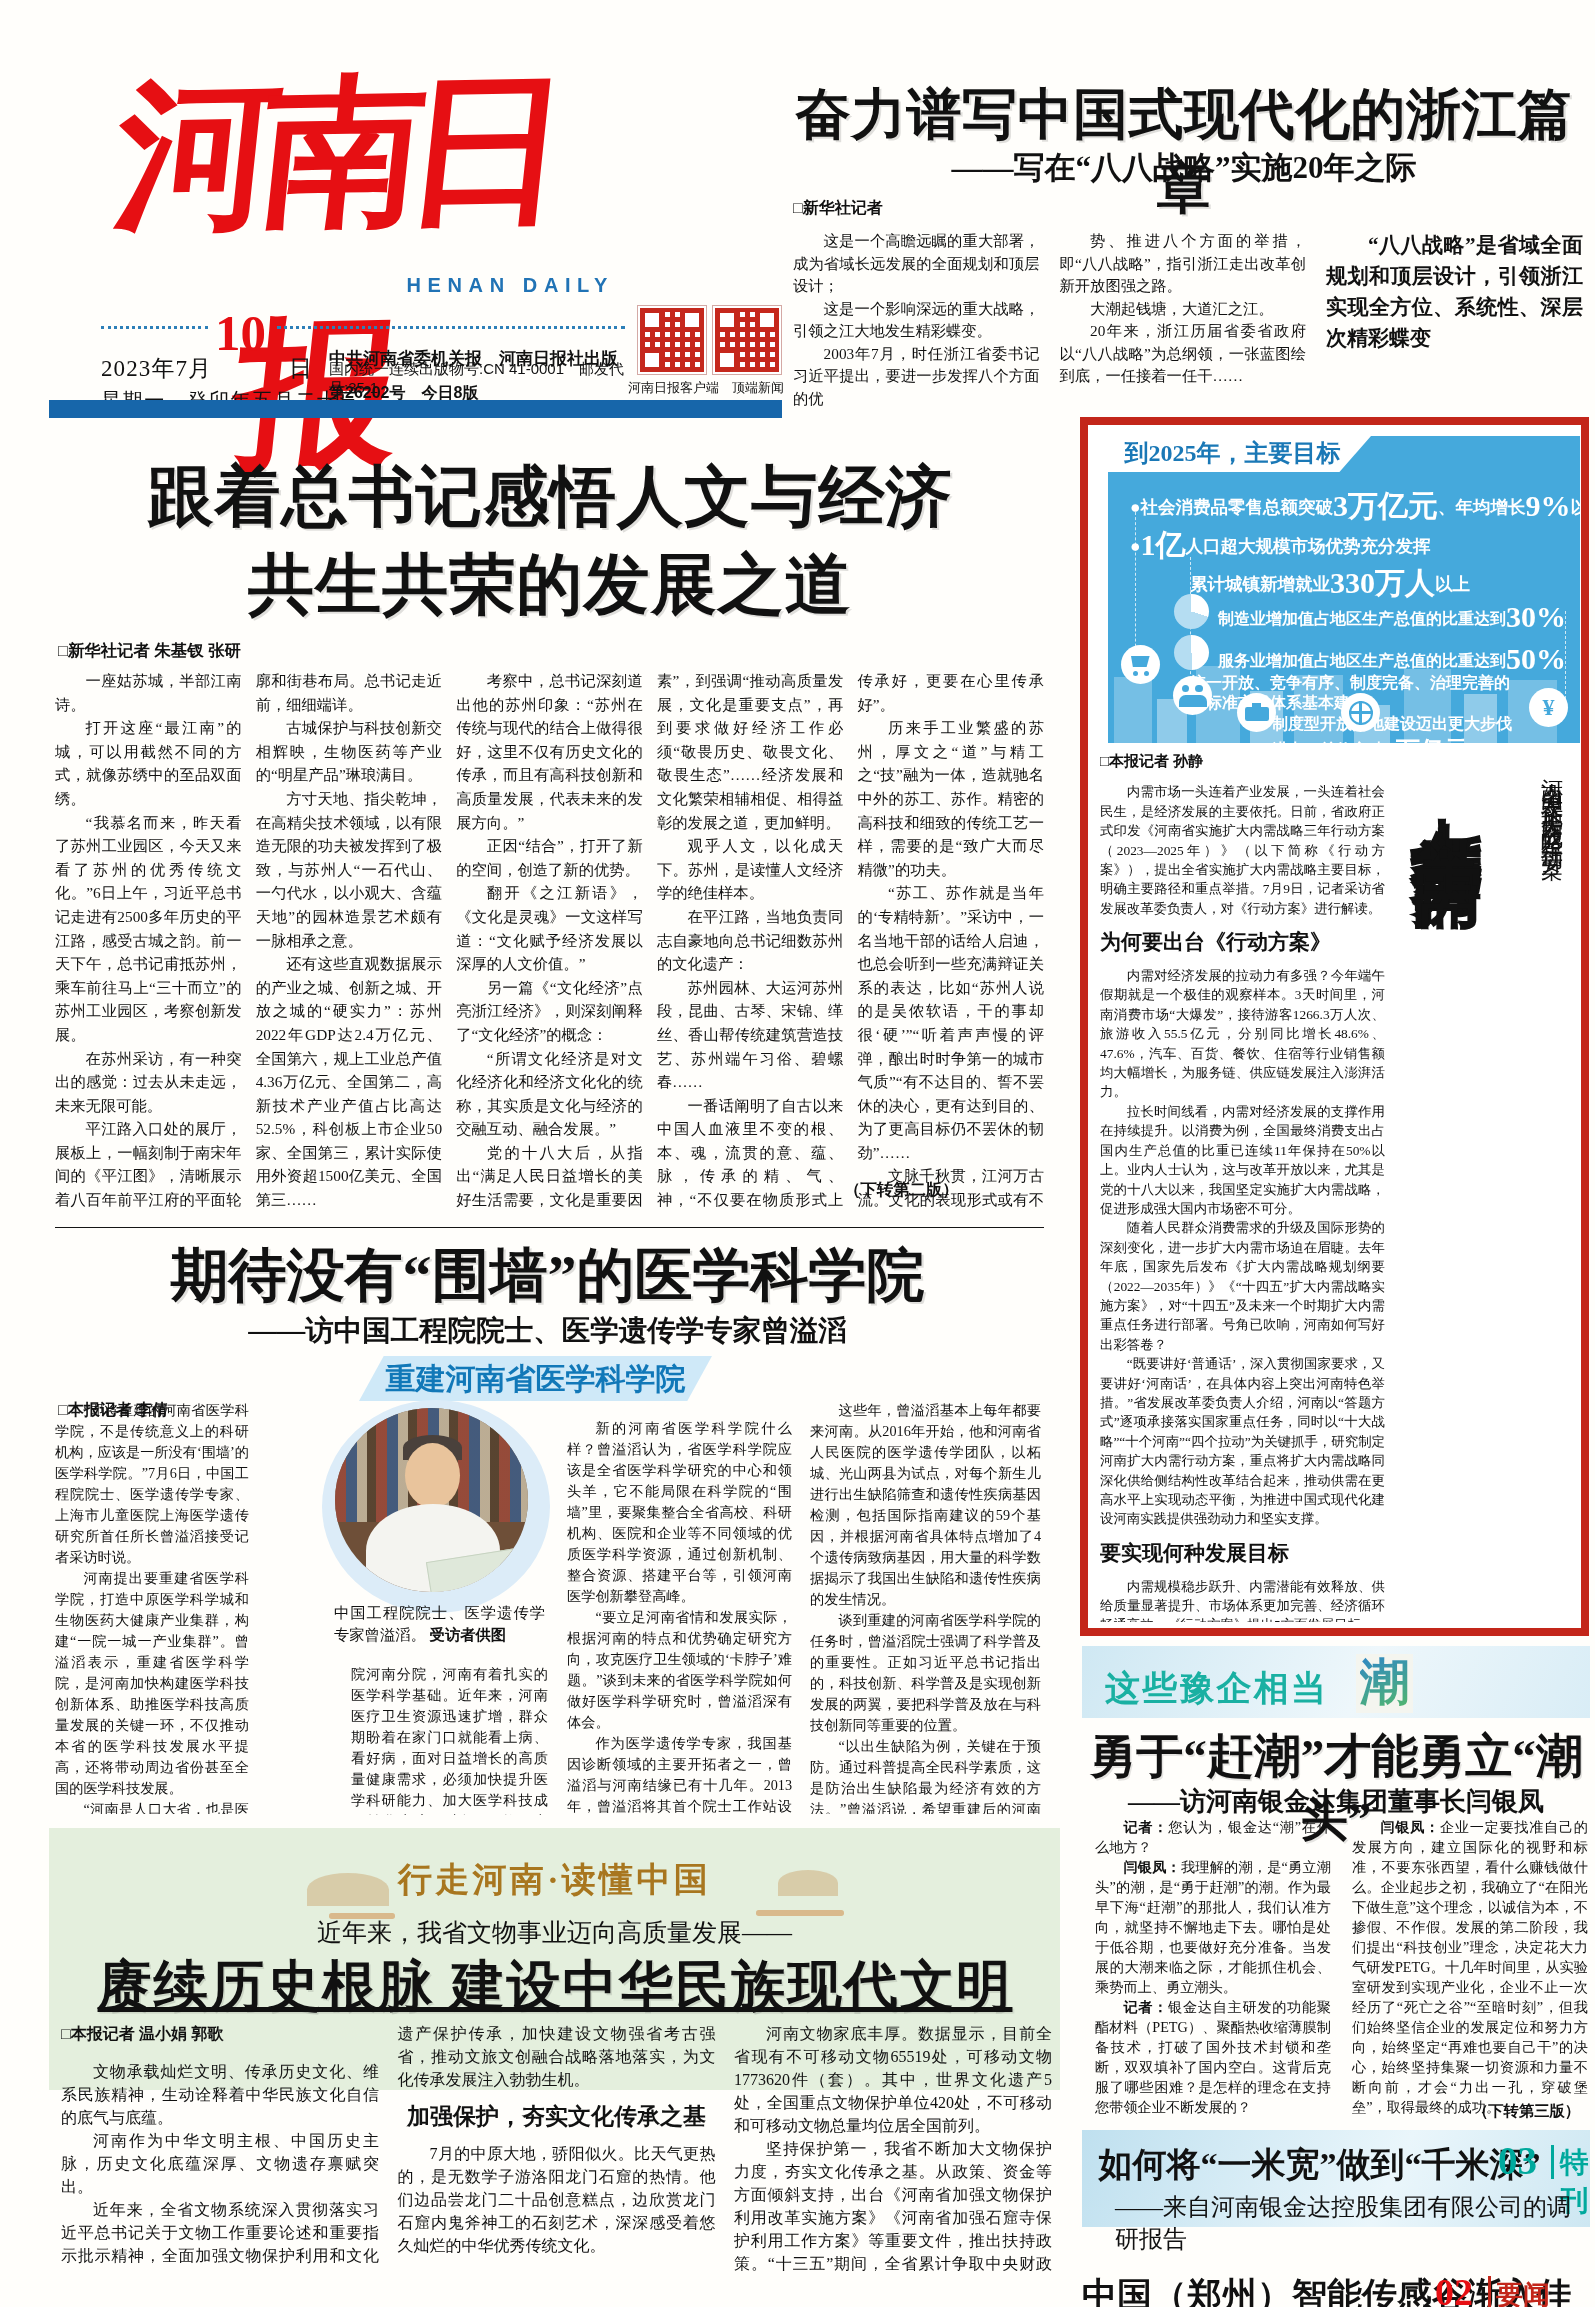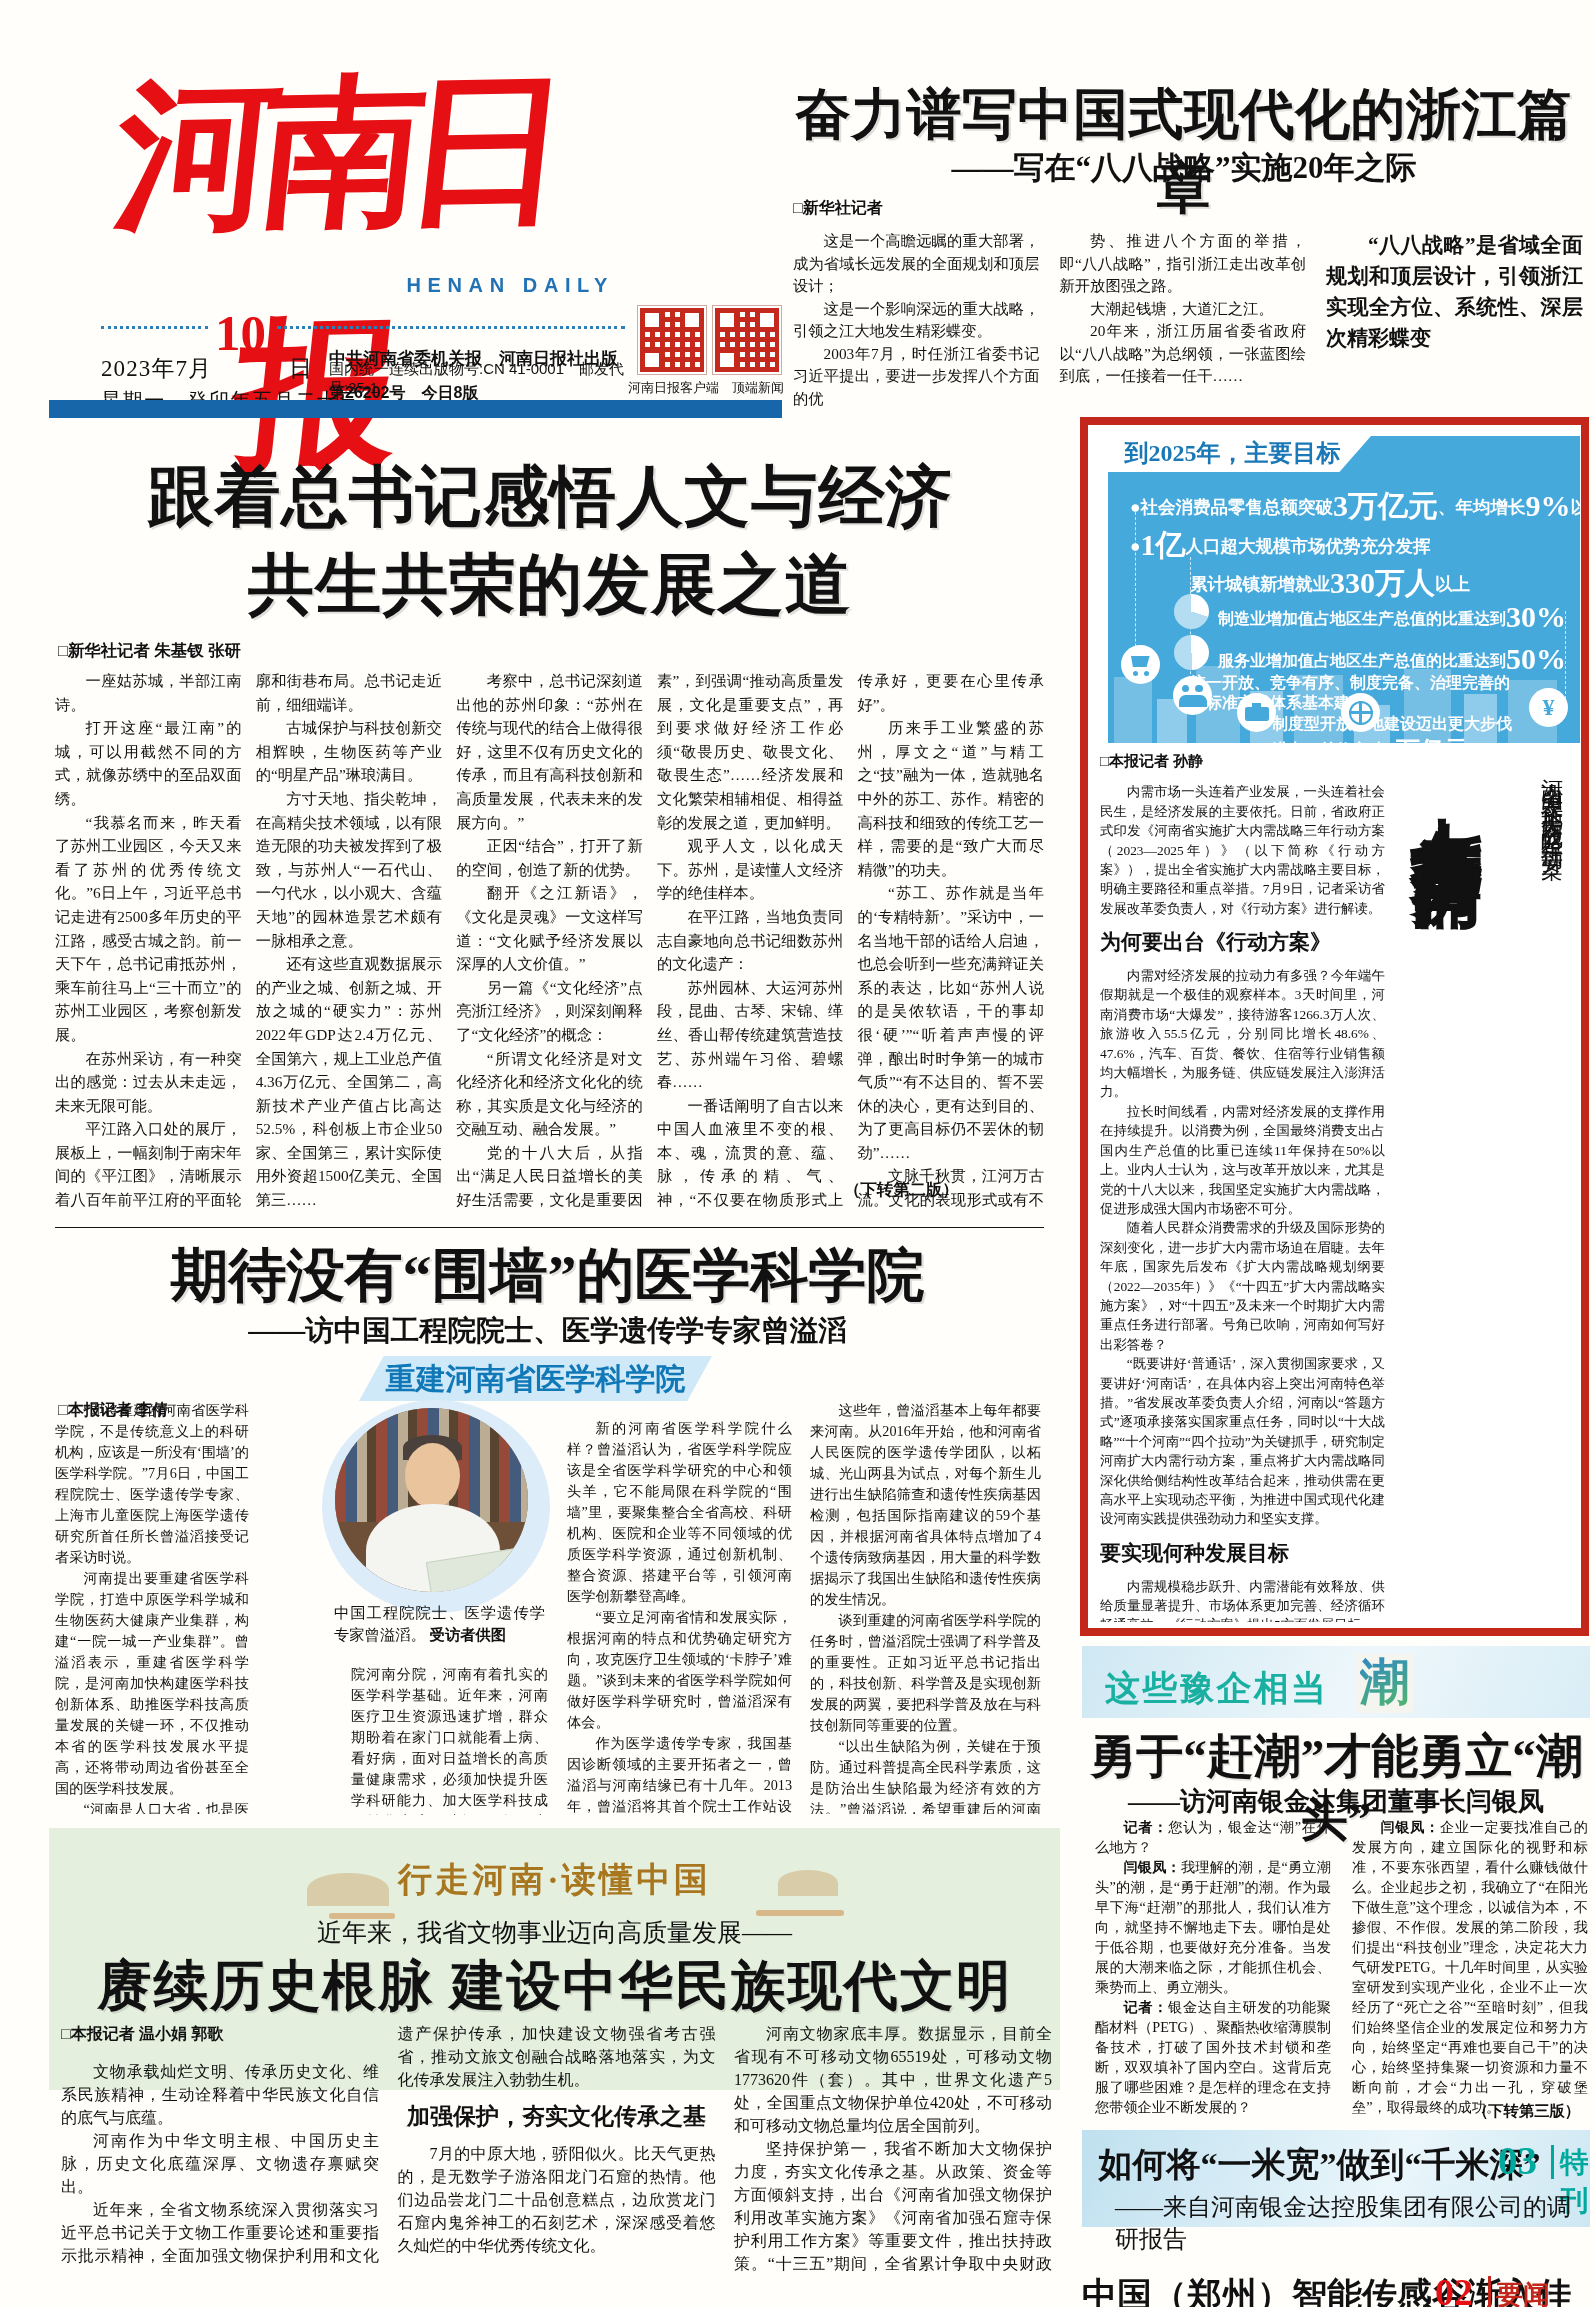--- a/index.html
+++ b/index.html
@@ -83,21 +83,21 @@
   
   #greenbg{left:49px;top:1828px;width:1011px;height:262px;background:#e4efdd;}
   #cul-kicker{left:219px;top:1857px;width:671px;font-size:34px;font-weight:900;color:#a8761f;letter-spacing:3.3px;}
   .hill{border-radius:50% 50% 0 0;background:#c9a26a;opacity:.45;}
   #hill1{left:307px;top:1873px;width:82px;height:33px;}
   #hill2{left:778px;top:1870px;width:60px;height:26px;}
   .tanbar{height:5.5px;border-radius:2.7px;background:#d9b98c;}
   #tan1{left:329px;top:1913px;width:66px;} #tan2{left:756px;top:1910px;width:88px;}
   #cul-lead{left:164px;top:1916px;width:781px;font-size:25px;}
   #cul-headline{left:66px;top:1950px;width:978px;font-size:54px;font-weight:900;letter-spacing:2.2px;
-                text-shadow:1.6px 1.6px 0 rgba(0,0,0,.1);}
+                text-shadow:1.6px 1.6px 0 rgba(0,0,0,.1);text-decoration:underline;}
   #cul-cols{left:61px;top:2022px;width:991px;height:262px;column-count:3;column-gap:18.6px;
             font-size:16px;line-height:23px;overflow:hidden;}
   #cul-cols .byline{font-weight:bold;font-family:"Liberation Sans","DejaVu Sans",sans-serif;margin-bottom:15.3px;}
   .cul-sub{font-size:23px;font-weight:900;text-align:center;margin:14.2px 0;
            font-family:"Liberation Sans","DejaVu Sans",sans-serif;}
 
   
   #redframe{left:1080px;top:417px;width:509px;height:1219px;border:8.8px solid #c3261a;background:#fff;box-sizing:border-box;}
   #goals{left:1099px;top:436px;width:472px;height:307px;background:#45a9dc;overflow:hidden;margin-left:9px;}
   #goals-title{position:absolute;left:0;top:0;width:263px;height:36px;background:#fff;

